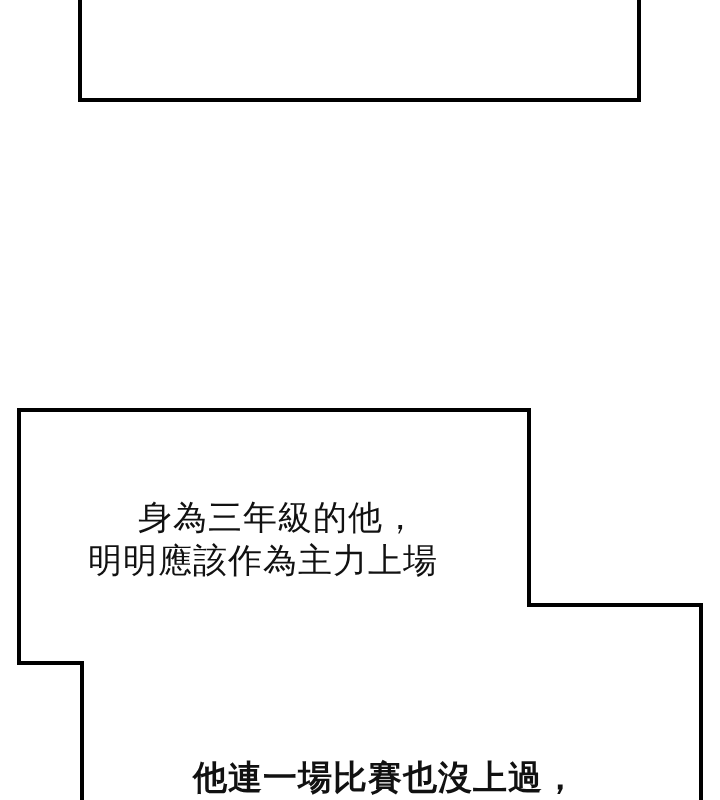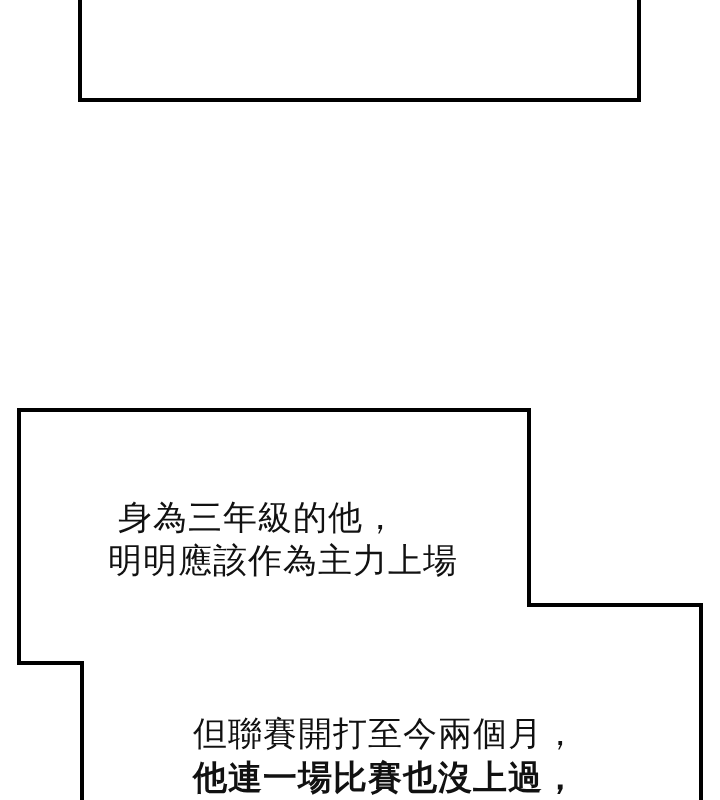--- a/index.html
+++ b/index.html
@@ -25,33 +25,32 @@
     }
     .caption-line {
       position: absolute;
       font-family: "DejaVu Sans", "Liberation Sans", sans-serif;
       color: #111111;
       font-size: 34px;
       line-height: 40px;
       white-space: nowrap;
       letter-spacing: 1px;
     }
-    .l1 { left: 118px; top: 497px; }
-    .l2 { left: 88px;  top: 540px; margin-left: 20px; }
+    .l1 { left: 138px; top: 497px; }
+    .l2 { left: 88px;  top: 540px; }
     .l3 { left: 193px; top: 713px; }
     .l4 { left: 193px; top: 757px; font-weight: bold; }
   </style>
 </head>
 <body>
 
 <div class="canvas">
   <svg class="frames" viewBox="0 0 720 800">
 
     <polyline points="80,0 80,100 639,100 639,0" fill="#ffffff" stroke="#000000" stroke-width="4" stroke-linejoin="miter"></polyline>
 
     <polyline points="82,800 82,663 19,663 19,410 529,410 529,605 701,605 701,800" fill="#ffffff" stroke="#000000" stroke-width="4" stroke-linejoin="miter"></polyline>
   </svg>
 
   <div class="caption-line l1">身為三年級的他，</div>
   <div class="caption-line l2">明明應該作為主力上場</div>
-  <div class="caption-line l3">但聯賽開打至今兩個月，</div>
   <div class="caption-line l4">他連一場比賽也沒上過，</div>
 </div>
 
 </body></html>

